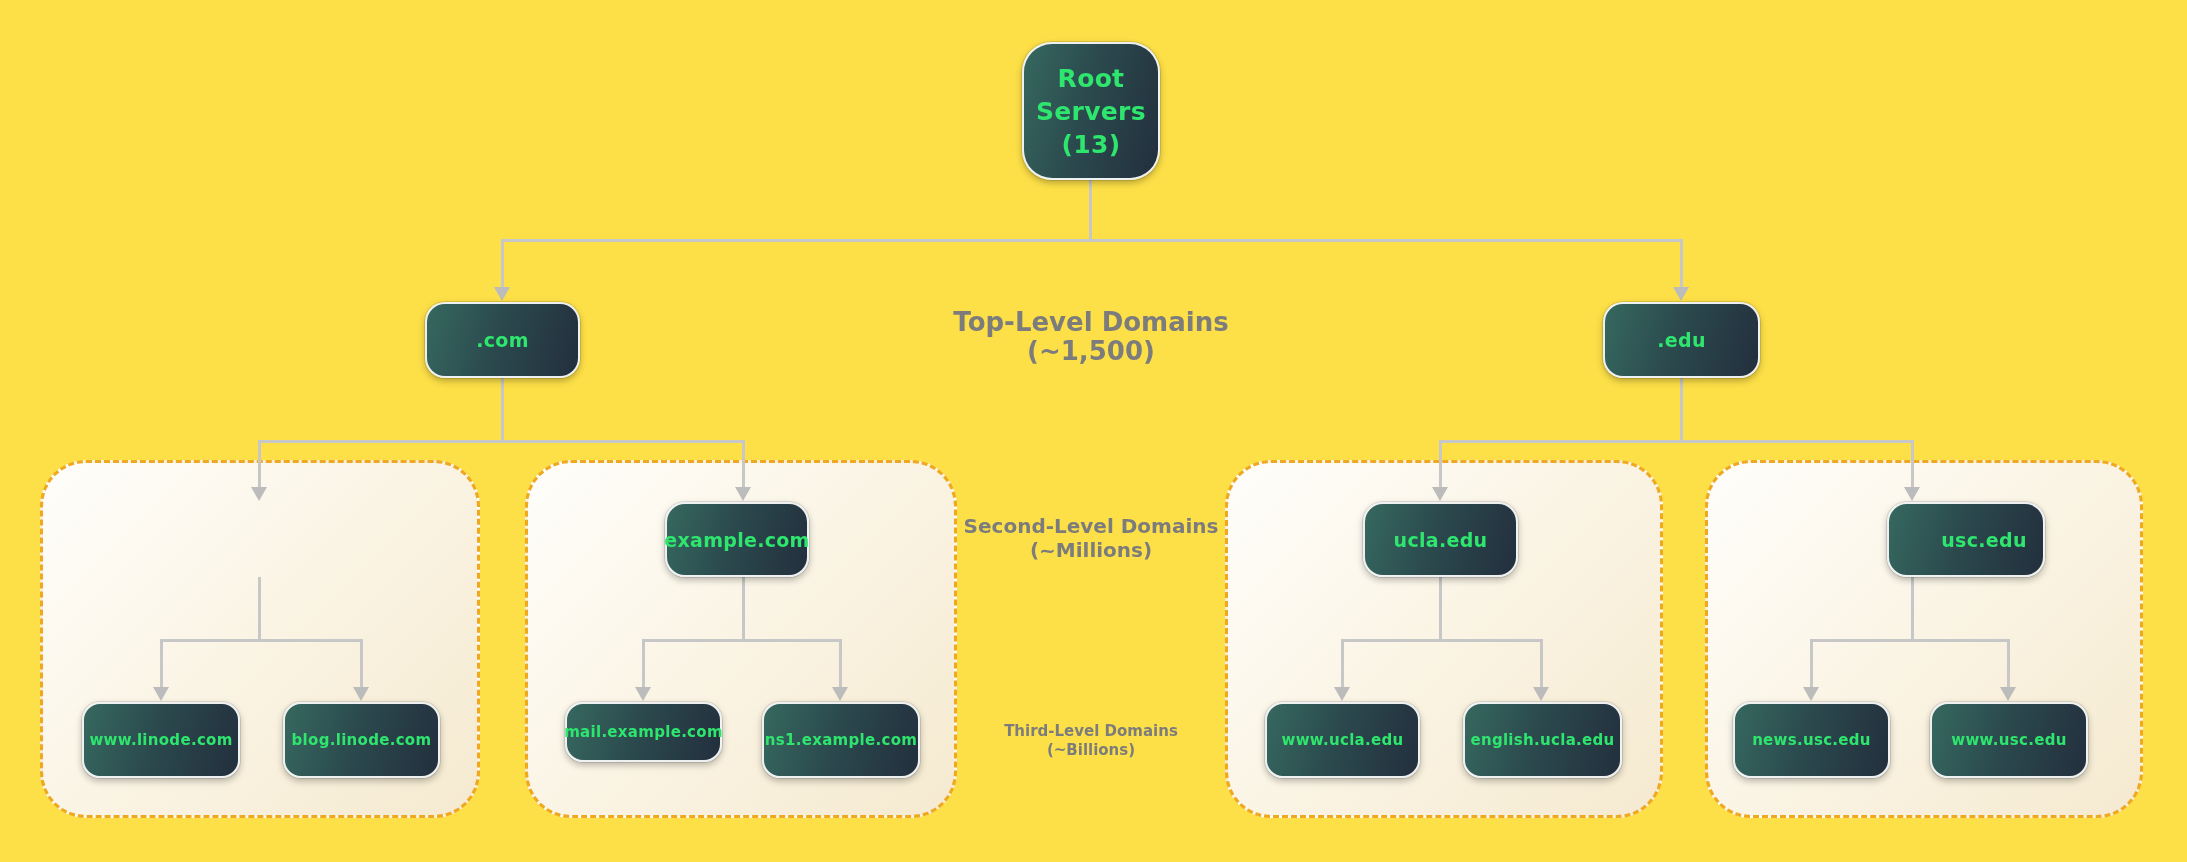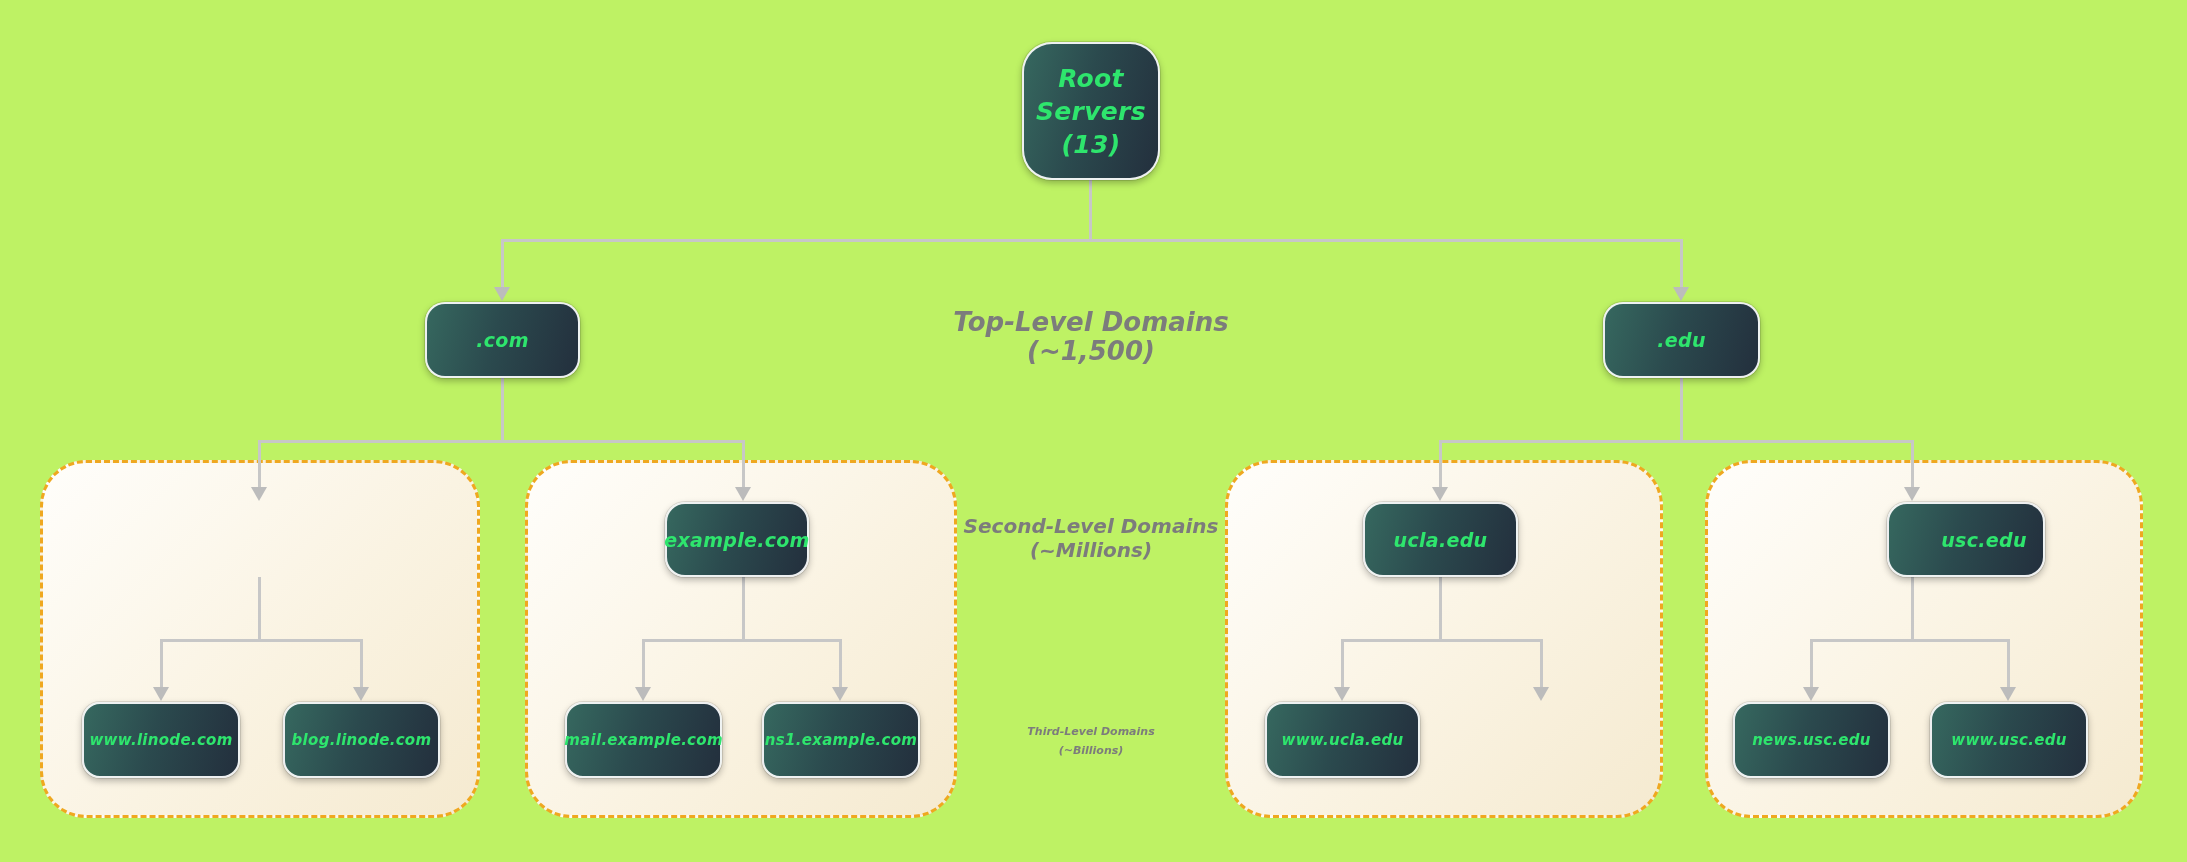--- a/index.html
+++ b/index.html
@@ -1,17 +1,17 @@
 <!DOCTYPE html>
 <html><head>
 <meta charset="utf-8">
 <style>
   html,body{margin:0;padding:0;background:#ffffff;}
   body{font-family:"DejaVu Sans","Liberation Sans",sans-serif;}
-  #canvas{position:relative;width:2187px;height:862px;background:#bef264;overflow:hidden;font-style:italic;}
+  #canvas{position:relative;width:2187px;height:862px;background:#fde047;overflow:hidden;}
 
   
   .zone{
     position:absolute;
     border:3px dashed #efa820;
     border-radius:46px;
     background:linear-gradient(135deg,#fffefb 0%,#faf3e2 55%,#f5ead0 100%);
     box-sizing:border-box;
     z-index:1;
   }
@@ -52,21 +52,21 @@
   
   .caption{
     position:absolute;
     color:#7c7c7c;
     font-weight:bold;
     text-align:center;
     z-index:3;
   }
   .caption.top{font-size:26px;line-height:29px;}
   .caption.second{font-size:20px;line-height:24px;}
-  .caption.third{font-size:11px;line-height:19px;}
+  .caption.third{font-size:15px;line-height:19px;}
 </style>
 </head>
 <body>
 
 <div id="canvas">
 
   <div class="zone" style="left:40px;top:460px;width:440px;height:358px;"></div>
   <div class="zone" style="left:525px;top:460px;width:432px;height:358px;"></div>
   <div class="zone" style="left:1225px;top:460px;width:438px;height:358px;"></div>
   <div class="zone" style="left:1705px;top:460px;width:438px;height:358px;"></div>
@@ -124,23 +124,24 @@
 
   <div class="node lv2" style="left:425px;top:302px;width:155px;height:76px;">.com</div>
   <div class="node lv2" style="left:1603px;top:302px;width:157px;height:76px;">.edu</div>
 
   <div class="node lv3" style="left:665px;top:502px;width:144px;height:75px;">example.com</div>
   <div class="node lv3" style="left:1363px;top:502px;width:155px;height:75px;">ucla.edu</div>
   <div class="node lv3" style="left:1887px;top:502px;width:158px;height:75px;padding-left:36px;">usc.edu</div>
 
   <div class="node lv4" style="left:82px;top:702px;width:158px;height:76px;">www.linode.com</div>
   <div class="node lv4" style="left:283px;top:702px;width:157px;height:76px;">blog.linode.com</div>
-  <div class="node lv4" style="left:565px;top:702px;width:157px;height:76px;">mail.example.com</div>
+  <div class="node lv4" style="left:565px;top:702px;width:157px;height:60px;">mail.example.com</div>
   <div class="node lv4" style="left:762px;top:702px;width:158px;height:76px;">ns1.example.com</div>
   <div class="node lv4" style="left:1265px;top:702px;width:155px;height:76px;">www.ucla.edu</div>
+  <div class="node lv4" style="left:1463px;top:702px;width:159px;height:76px;">english.ucla.edu</div>
   <div class="node lv4" style="left:1733px;top:702px;width:157px;height:76px;">news.usc.edu</div>
   <div class="node lv4" style="left:1930px;top:702px;width:158px;height:76px;">www.usc.edu</div>
 
   <div class="caption top" style="left:916px;top:308px;width:350px;">
     <div>Top-Level Domains</div>
     <div>(~1,500)</div>
   </div>
   <div class="caption second" style="left:941px;top:514px;width:300px;">
     <div>Second-Level Domains</div>
     <div>(~Millions)</div>

